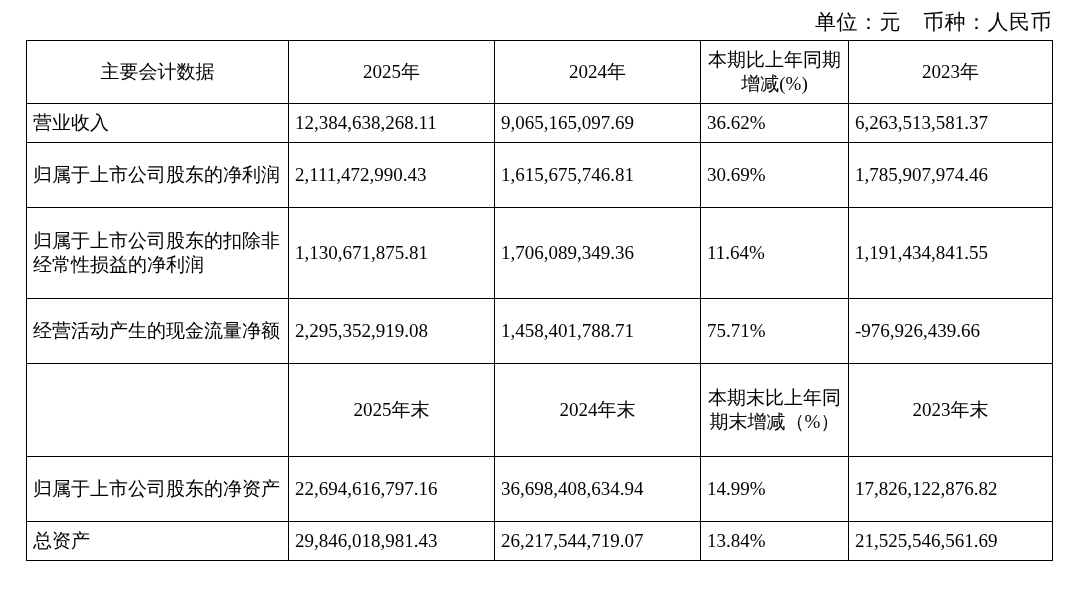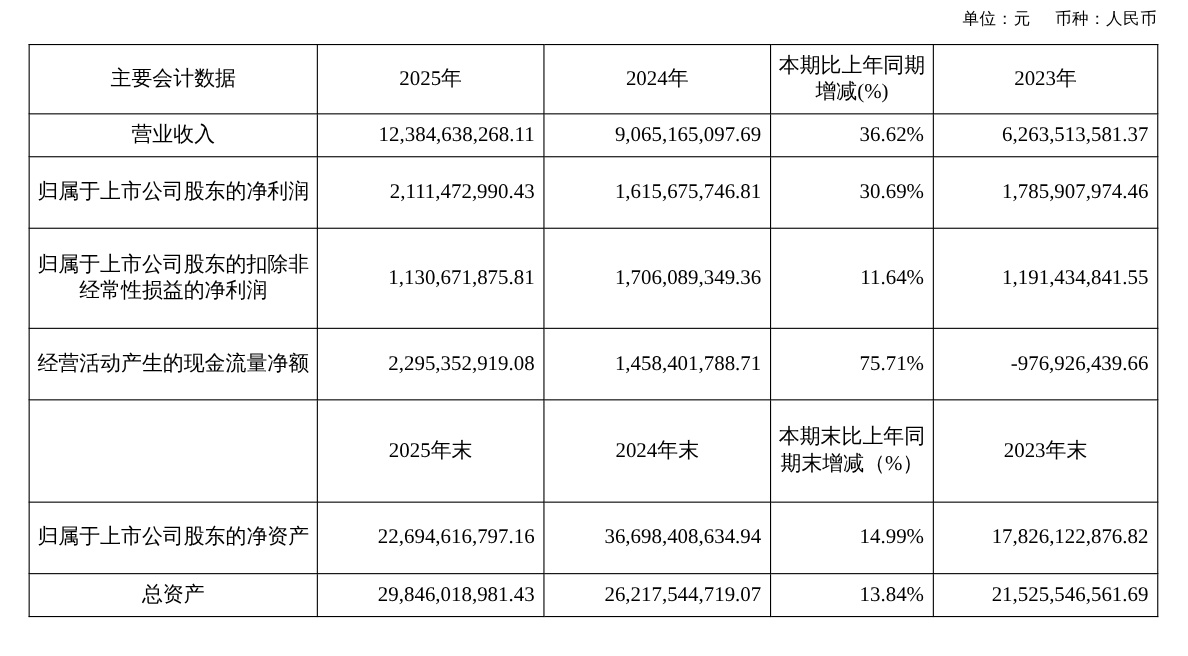--- a/index.html
+++ b/index.html
@@ -17,21 +17,21 @@
   .page {
     position: relative;
     width: 1080px;
     height: 596px;
     box-sizing: border-box;
   }
   .unit-line {
     position: absolute;
     top: 8px;
     right: 28px;
-    font-size: 15px;
+    font-size: 21px;
     letter-spacing: 0.5px;
     white-space: nowrap;
   }
   .unit-line .gap {
     display: inline-block;
     width: 22px;
   }
   table.fin {
     position: absolute;
     top: 40px;
@@ -44,24 +44,24 @@
   table.fin td {
     border: 1px solid #000000;
     padding: 3px 6px;
     vertical-align: middle;
     line-height: 1.25;
   }
   .c-head {
     text-align: center;
   }
   .c-label {
-    text-align: center;
+    text-align: left;
   }
   .c-num {
-    text-align: right;
+    text-align: left;
     padding-right: 8px !important;
   }
   .col1 { width: 262px; }
   .col2 { width: 206px; }
   .col3 { width: 206px; }
   .col4 { width: 148px; }
   .col5 { width: 204px; }
   .row-head td { height: 56px; }
   .row-1l td { height: 32px; }
   .row-2l td { height: 58px; }

